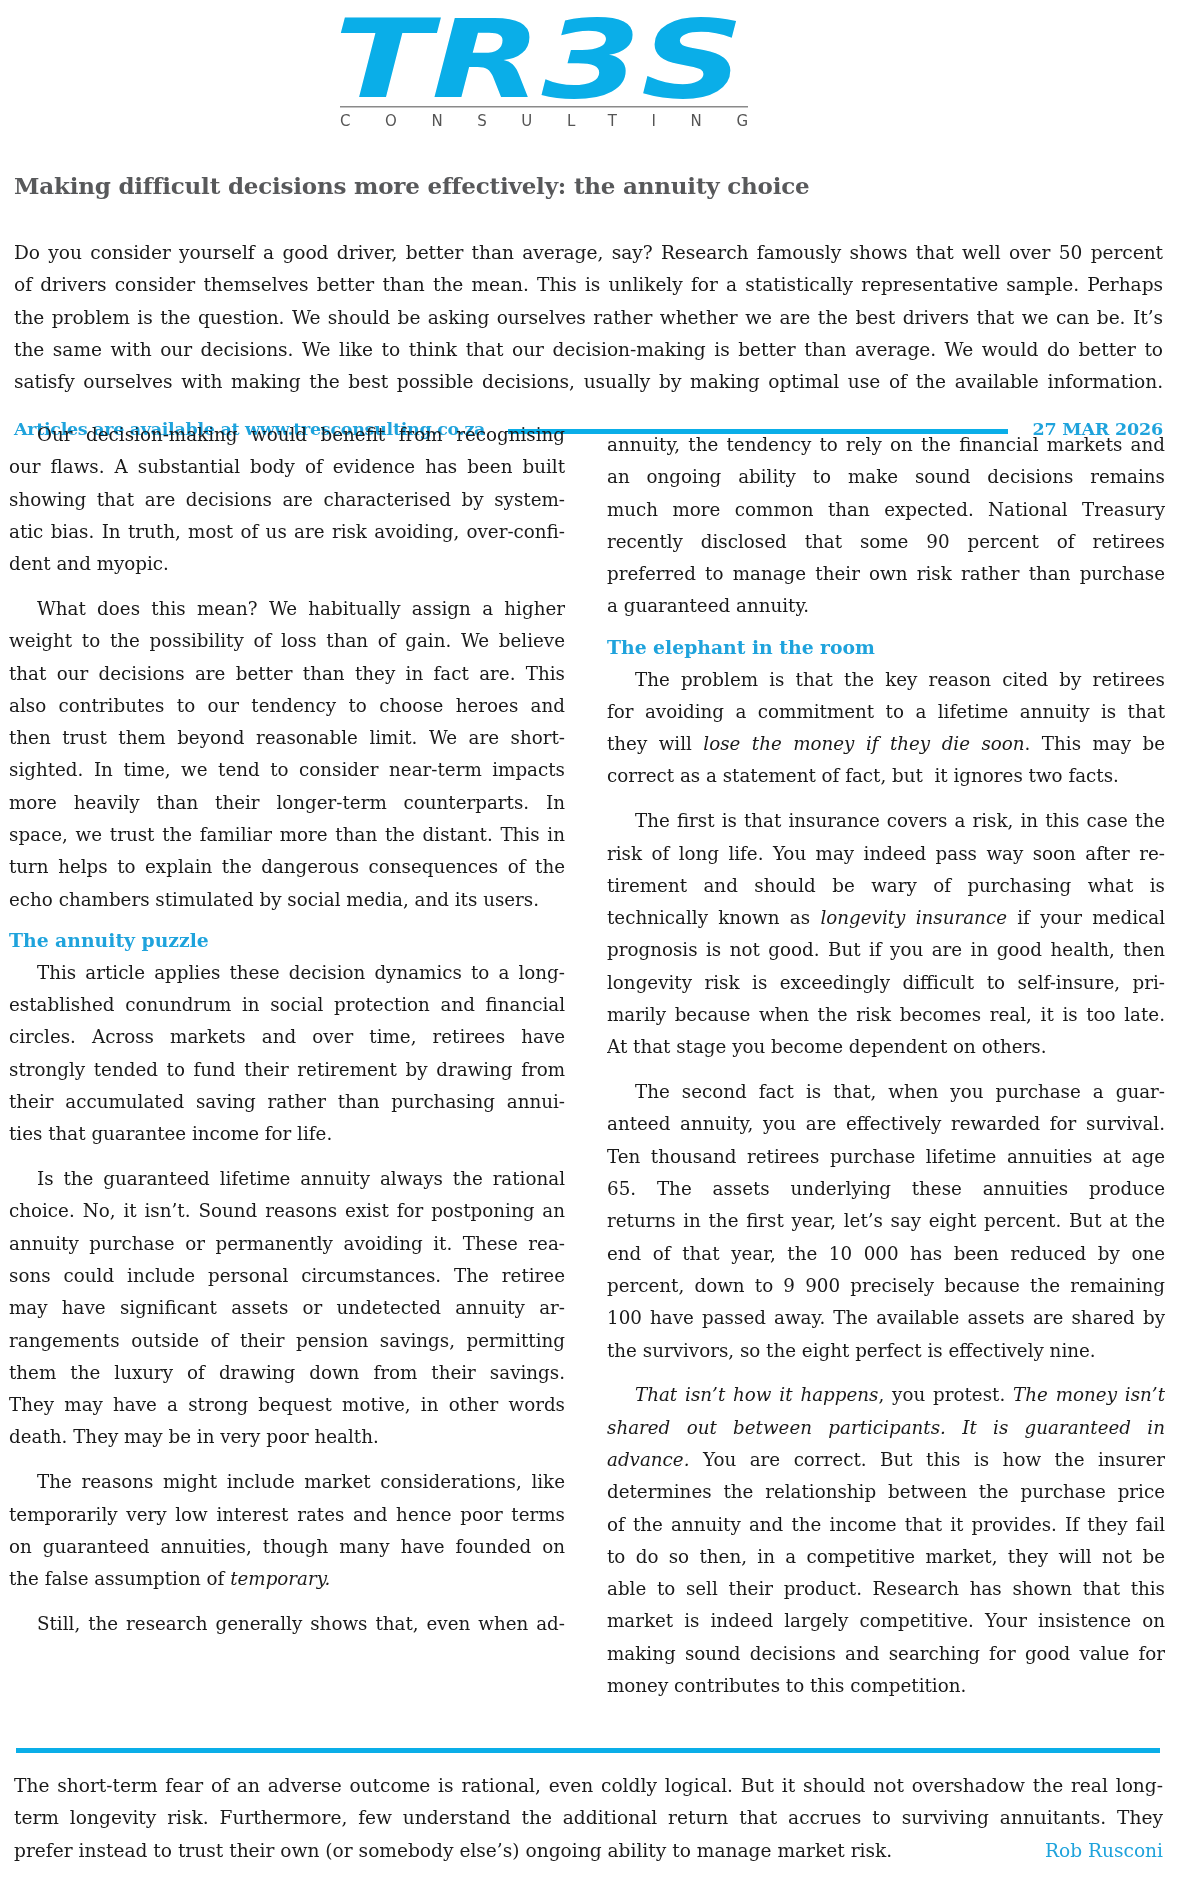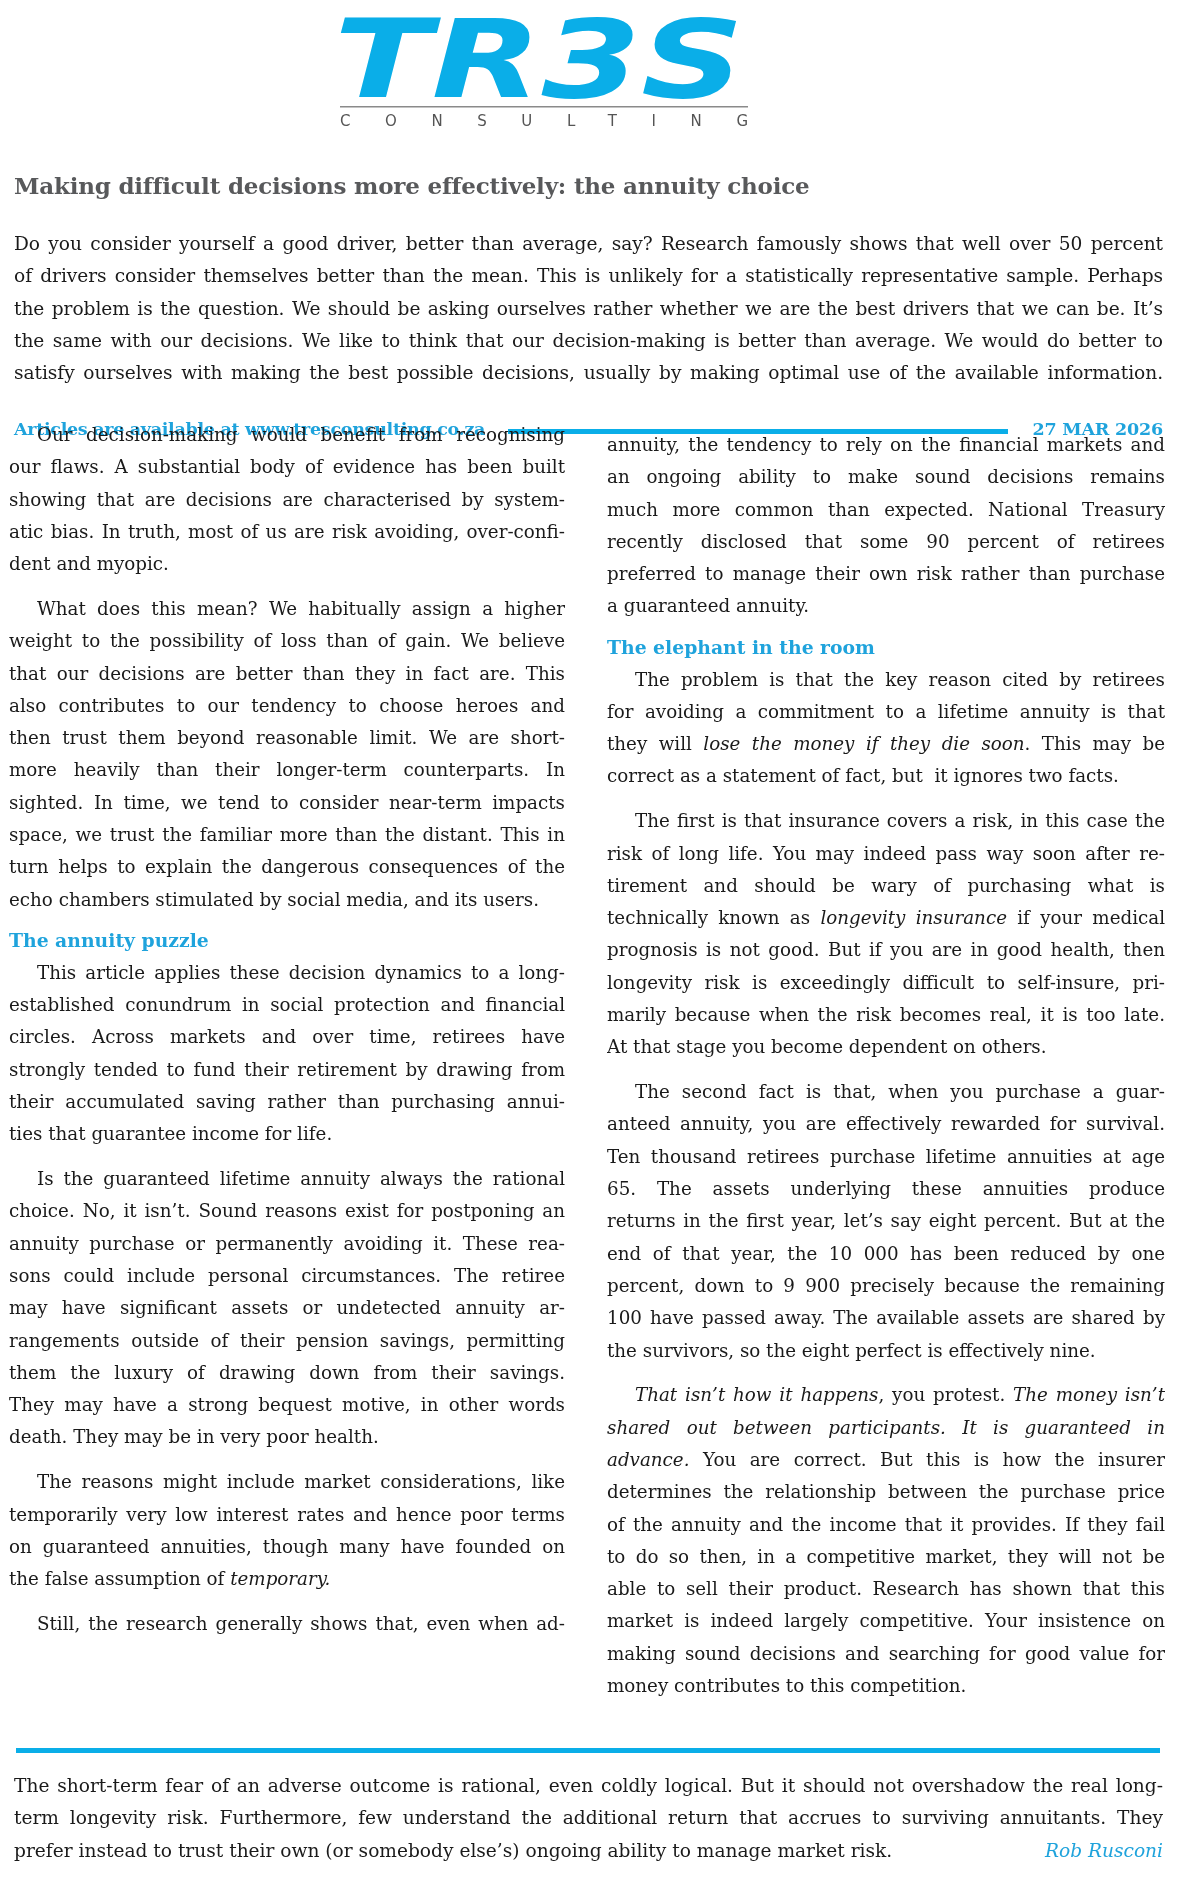--- a/index.html
+++ b/index.html
@@ -6,38 +6,38 @@
   body { width: 1177px; height: 1879px; position: relative; overflow: hidden;
          font-family: "DejaVu Serif", "Liberation Serif", serif; color: #1a1a1a; }
   .logo { position: absolute; left: 330px; top: 12px; width: 430px; height: 120px; }
   .title { position: absolute; left: 14px; top: 172px; font-size: 23px; font-weight: bold;
            color: #58595b; white-space: nowrap; letter-spacing: -0.2px; }
   .block { position: absolute; }
   .line { height: 32.3px; line-height: 32.3px; font-size: 18.3px; white-space: nowrap;
           text-align: justify; text-align-last: justify; overflow: hidden; }
   .line.last { text-align-last: left; }
   .line.indent { padding-left: 28px; }
-  .intro { left: 14px; top: 228px; width: 1149px; }
+  .intro { left: 14px; top: 237px; width: 1149px; }
   .intro .line { font-size: 18.6px; letter-spacing: -0.05px; }
   .meta-row { position: absolute; left: 14px; top: 416px; width: 1149px; height: 26px; }
   .meta-link { position: absolute; left: 0; top: 0; color: #1fa3dc; font-weight: bold; font-size: 17.5px;
                line-height: 26px; white-space: nowrap; letter-spacing: -0.3px; }
   .meta-rule { position: absolute; left: 494px; top: 13px; width: 500px; height: 5px; background: #0aaee8; }
   .meta-date { position: absolute; right: 0; top: 0; color: #1fa3dc; font-weight: bold; font-size: 17.5px;
                line-height: 26px; white-space: nowrap; letter-spacing: -0.2px; }
   .col-left { left: 9px; top: 419px; width: 556px; }
   .col-right { left: 607px; top: 429px; width: 558px; }
   .para { margin: 0 0 12.5px 0; }
   .heading { color: #1fa3dc; font-weight: bold; font-size: 18.8px; height: 32.3px; line-height: 32.3px;
              margin: -4px 0 0 0; white-space: nowrap; }
   .bottom-rule { position: absolute; left: 16px; top: 1748px; width: 1144px; height: 5px; background: #0aaee8; }
   .footer { left: 14px; top: 1770px; width: 1149px; }
   .footer .line { font-size: 18.6px; }
   .author { position: absolute; right: 14px; top: 1835px; color: #1fa3dc; font-size: 18.6px;
-            line-height: 32.3px; white-space: nowrap; font-style: italic; }
+            line-height: 32.3px; white-space: nowrap; }
   em { font-style: italic; }
 </style>
 </head>
 <body>
 
 <svg class="logo" viewBox="0 0 430 120">
   <text x="4" y="85" font-family="DejaVu Sans, sans-serif" font-weight="bold" font-style="italic" font-size="108" fill="#0aaee8" textLength="410" lengthAdjust="spacingAndGlyphs">TR3S</text>
   <rect x="10" y="94" width="408" height="1.5" fill="#8a8a8a"></rect>
   <text x="10" y="114" font-family="DejaVu Sans, sans-serif" font-size="15" fill="#555" textLength="408" lengthAdjust="spacing">CONSULTING</text>
 </svg>
@@ -65,22 +65,22 @@
     <div class="line">showing that are decisions are characterised by system-</div>
     <div class="line">atic bias. In truth, most of us are risk avoiding, over-confi-</div>
     <div class="line last">dent and myopic.</div>
   </div>
   <div class="para">
     <div class="line indent">What does this mean? We habitually assign a higher</div>
     <div class="line">weight to the possibility of loss than of gain. We believe</div>
     <div class="line">that our decisions are better than they in fact are. This</div>
     <div class="line">also contributes to our tendency to choose heroes and</div>
     <div class="line">then trust them beyond reasonable limit. We are short-</div>
+    <div class="line">sighted. In time, we tend to consider near-term impacts</div>
     <div class="line">more heavily than their longer-term counterparts. In</div>
-    <div class="line">sighted. In time, we tend to consider near-term impacts</div>
     <div class="line">space, we trust the familiar more than the distant. This in</div>
     <div class="line">turn helps to explain the dangerous consequences of the</div>
     <div class="line last">echo chambers stimulated by social media, and its users.</div>
   </div>
   <div class="heading">The annuity puzzle</div>
   <div class="para">
     <div class="line indent">This article applies these decision dynamics to a long-</div>
     <div class="line">established conundrum in social protection and financial</div>
     <div class="line">circles. Across markets and over time, retirees have</div>
     <div class="line">strongly tended to fund their retirement by drawing from</div>

